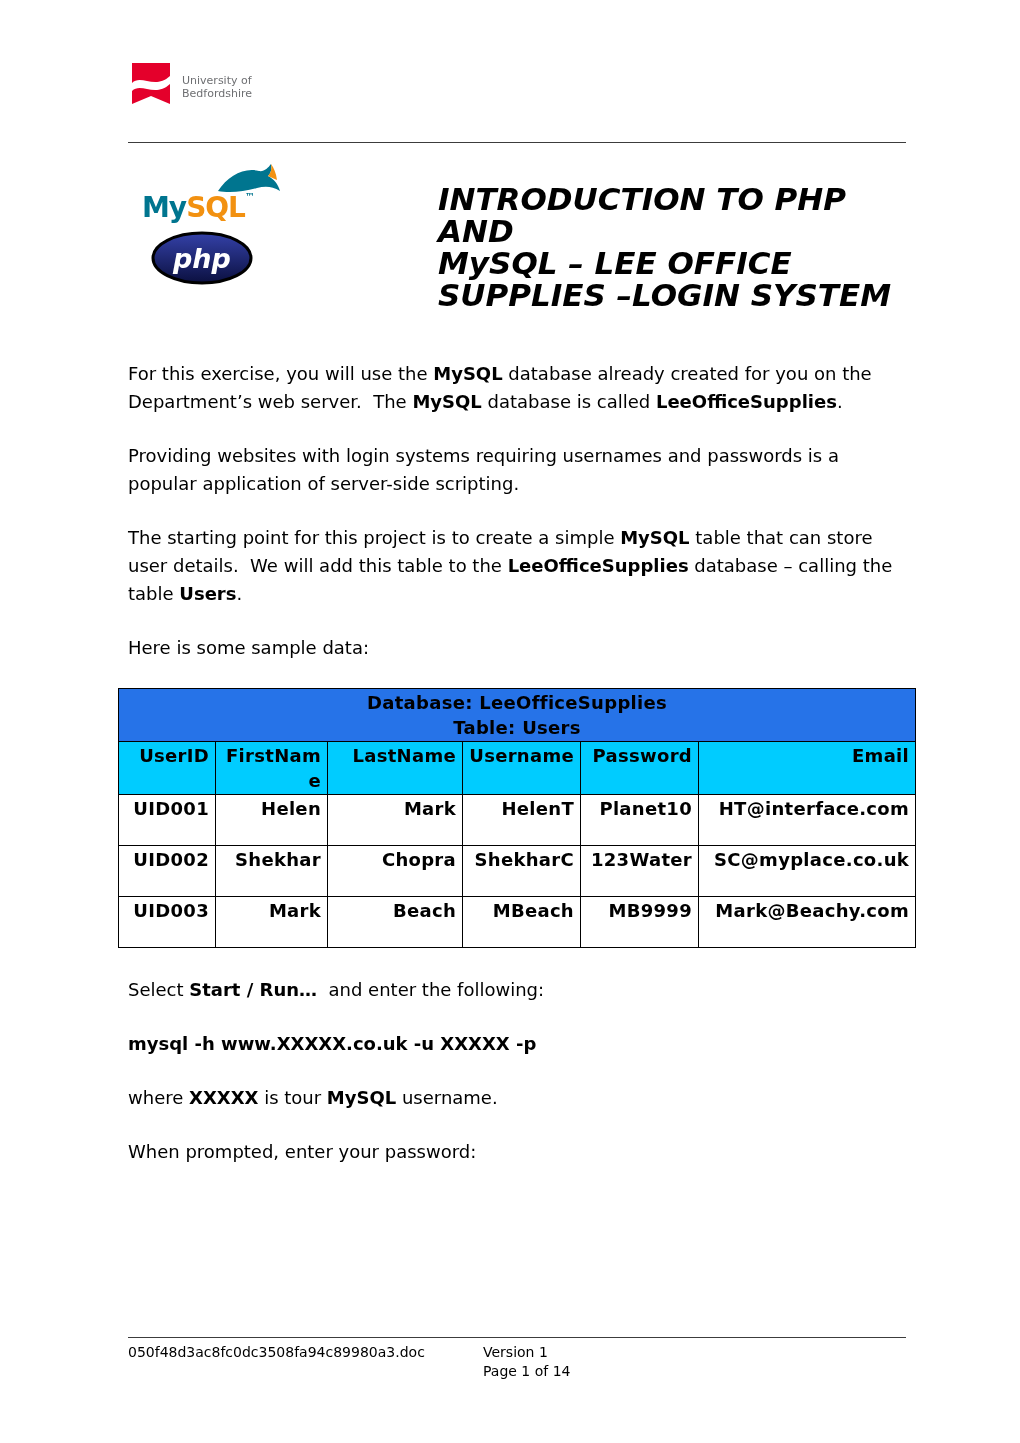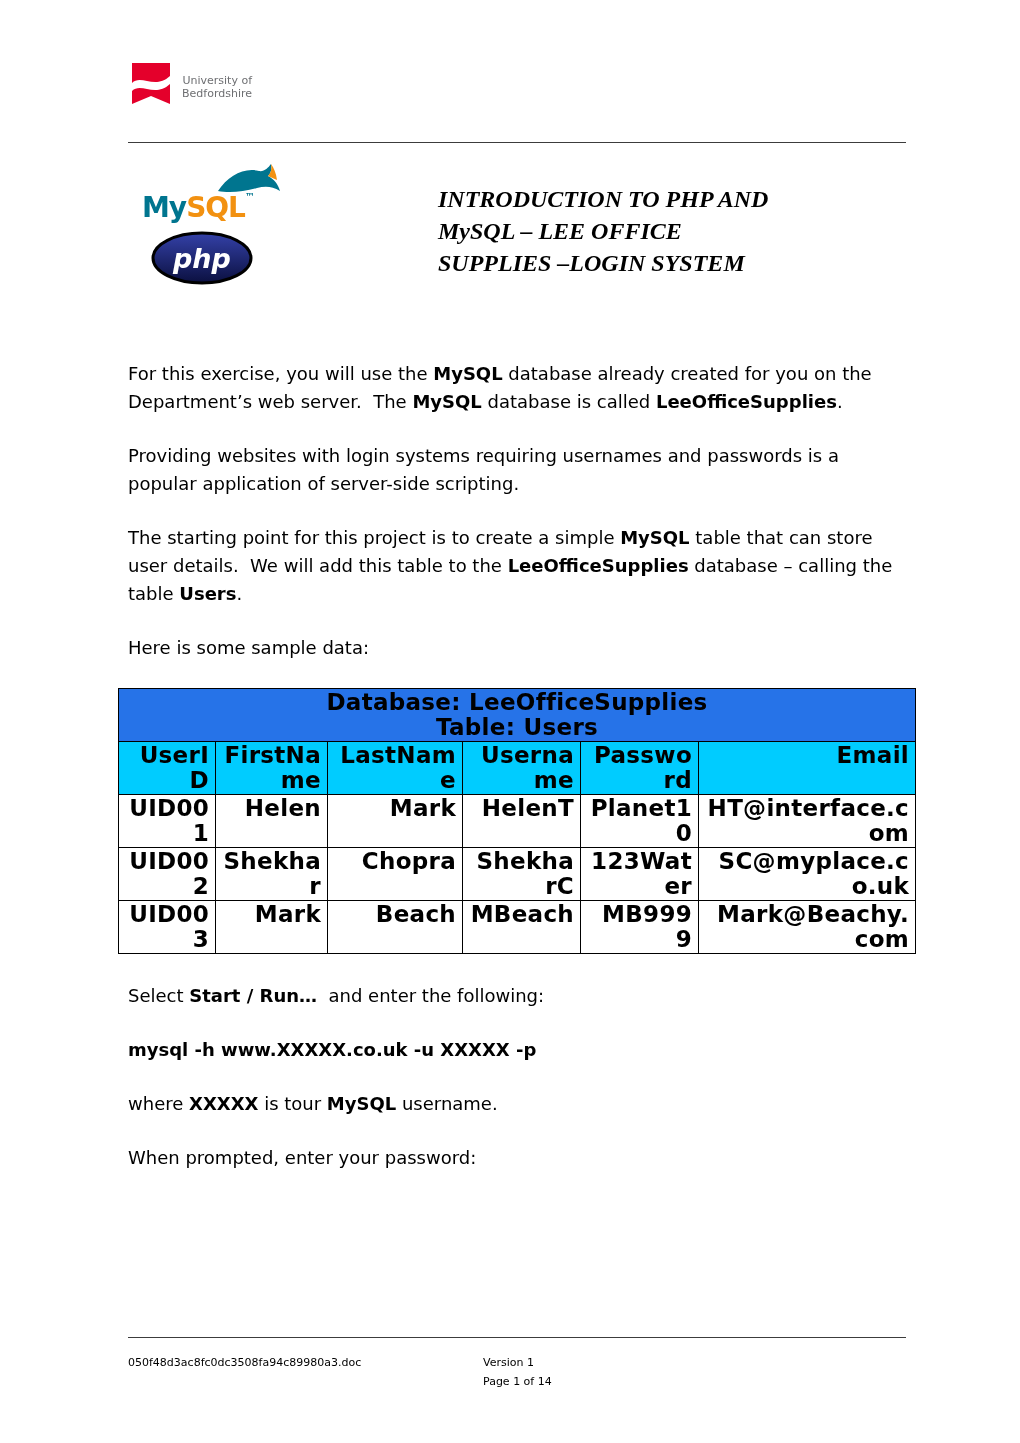--- a/index.html
+++ b/index.html
@@ -5,55 +5,55 @@
   * { margin:0; padding:0; box-sizing:border-box; }
   html,body { background:#ffffff; }
   .page {
     position:relative; width:1020px; height:1443px; background:#fff;
     font-family:"DejaVu Sans","Liberation Sans",sans-serif; color:#000; overflow:hidden;
   }
 
   
   .uni-logo { position:absolute; left:129px; top:62px; display:flex; align-items:center; gap:9px; }
   .uni-mark { width:44px; height:50px; }
-  .uni-text { font-size:11px; line-height:13px; color:#6e6f72;text-align:right; }
+  .uni-text { font-size:11px; line-height:13px; color:#6e6f72; }
 
   
   .rule { position:absolute; left:128px; width:778px; border-top:1px solid #3c3c3c; }
   .header-rule { top:142px; }
 
   
   .mysql-logo { position:absolute; left:140px; top:172px; width:124px; height:52px; }
   .dolphin { position:absolute; right:-18px; top:-8px; width:66px; height:32px; }
   .mysql-word { position:absolute; left:2px; bottom:0; font-size:28px; font-weight:bold; letter-spacing:-1px; }
   .mysql-word .my { color:var(--mysql-blue,#00758f); }
   .mysql-word .sql { color:var(--mysql-orange,#f29111); }
   .mysql-word .tm { font-size:10px; color:var(--mysql-blue,#00758f); vertical-align:top; letter-spacing:0; }
 
   
   .php-logo { position:absolute; left:150px; top:230px; width:104px; height:56px; }
 
   
-  .doc-title { position:absolute; left:438px; top:183px; width:480px; font-size:24px; line-height:32px; font-weight:bold; font-style:italic;font-family:Liberation Serif, serif; }
+  .doc-title { position:absolute; left:438px; top:183px; width:480px; font-size:31px; line-height:32px; font-weight:bold; font-style:italic; }
 
   
   .content { position:absolute; left:128px; top:351px; width:779px; font-size:18px; line-height:28px; }
   .para { margin:9px 0 26px 0; white-space:pre-wrap; }
   .para .b { font-weight:bold; }
 
   
   .users-table { border-collapse:collapse; width:797px; margin:0 0 28px -10px; table-layout:fixed;
-                 font-size:23px; line-height:25px; font-weight:bold; letter-spacing:0.3px; }
+                 font-size:18px; line-height:25px; font-weight:bold; letter-spacing:0.3px; }
   .users-table th, .users-table td { border:1px solid #000; padding:1px 6px; text-align:right; vertical-align:top; word-break:break-all; }
   .users-table .title-row th { background:var(--table-title-bg,#2673e8); text-align:center; word-break:normal; }
   .users-table .cols-row th { background:var(--table-header-bg,#00ccff); height:52px; }
   .users-table tbody td { height:51px; }
 
   
-  .footer { position:absolute; left:128px; top:1337px; width:778px; border-top:1px solid #3c3c3c; padding-top:15px; font-size:11px; line-height:19px; }
+  .footer { position:absolute; left:128px; top:1337px; width:778px; border-top:1px solid #3c3c3c; padding-top:5px; font-size:14px; line-height:19px; }
   .footer-line1 { position:relative; height:19px; }
   .footer-version { position:absolute; left:355px; top:0; }
   .footer-line2 { margin-left:355px; }
 </style>
 </head>
 <body>
 
 <div class="page">
 
   <div class="uni-logo">

